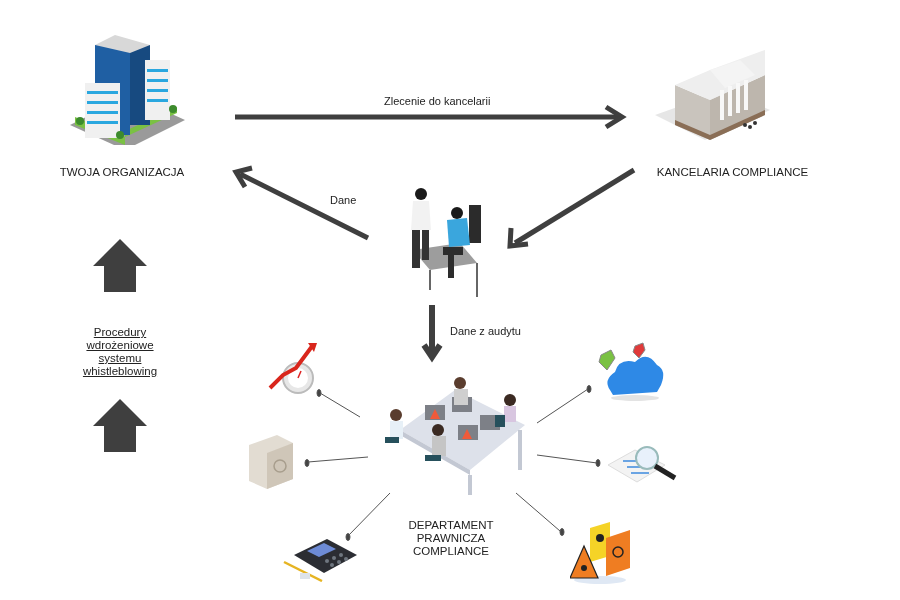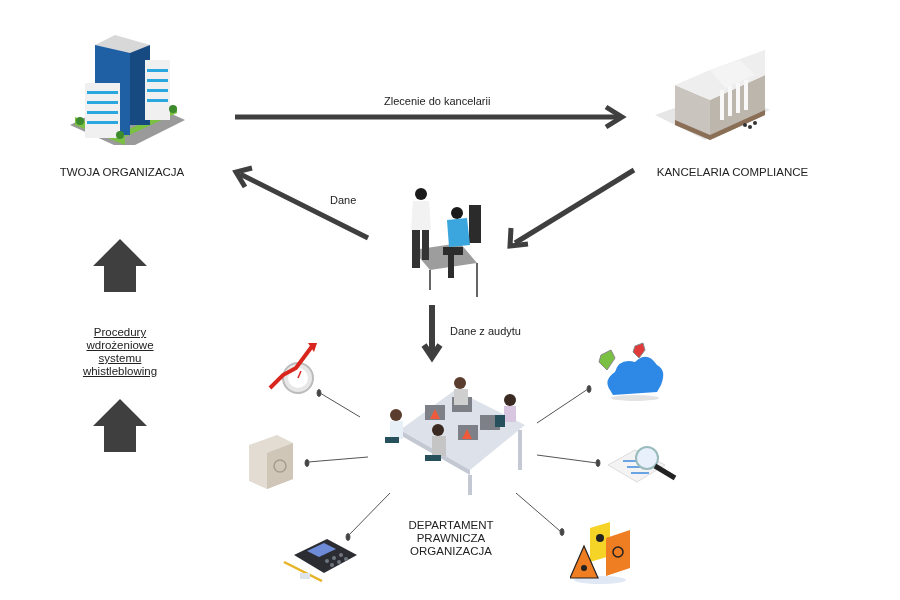--- a/index.html
+++ b/index.html
@@ -164,21 +164,21 @@
     <g fill="#26505c">
         <rect x="5" y="62" width="14" height="6"></rect>
         <rect x="45" y="80" width="16" height="6"></rect>
         <rect x="115" y="40" width="10" height="12"></rect>
       </g>
   </svg>
 </div>
 <div class="abs label" style="left:395px;top:519px;width:100px;margin-left:6px;">
   <div>DEPARTAMENT</div>
   <div>PRAWNICZA</div>
-  <div>ORGANIZACJA</div>
+  <div>COMPLIANCE</div>
 </div>
 
 <div class="abs" style="left:268px;top:340px;width:50px;height:55px;">
   <svg width="50" height="55">
     <circle cx="30" cy="38" r="15" fill="#e7e7e7" stroke="#bbb" stroke-width="2"></circle>
     <circle cx="30" cy="38" r="10" fill="#fff"></circle>
     <line x1="30" y1="38" x2="33" y2="31" stroke="#d22" stroke-width="1.5"></line>
     <polyline points="2,48 15,35 28,28 45,5" fill="none" stroke="#d9261c" stroke-width="4"></polyline>
     <polygon points="40,3 49,3 46,12" fill="#d9261c"></polygon>
   </svg>

